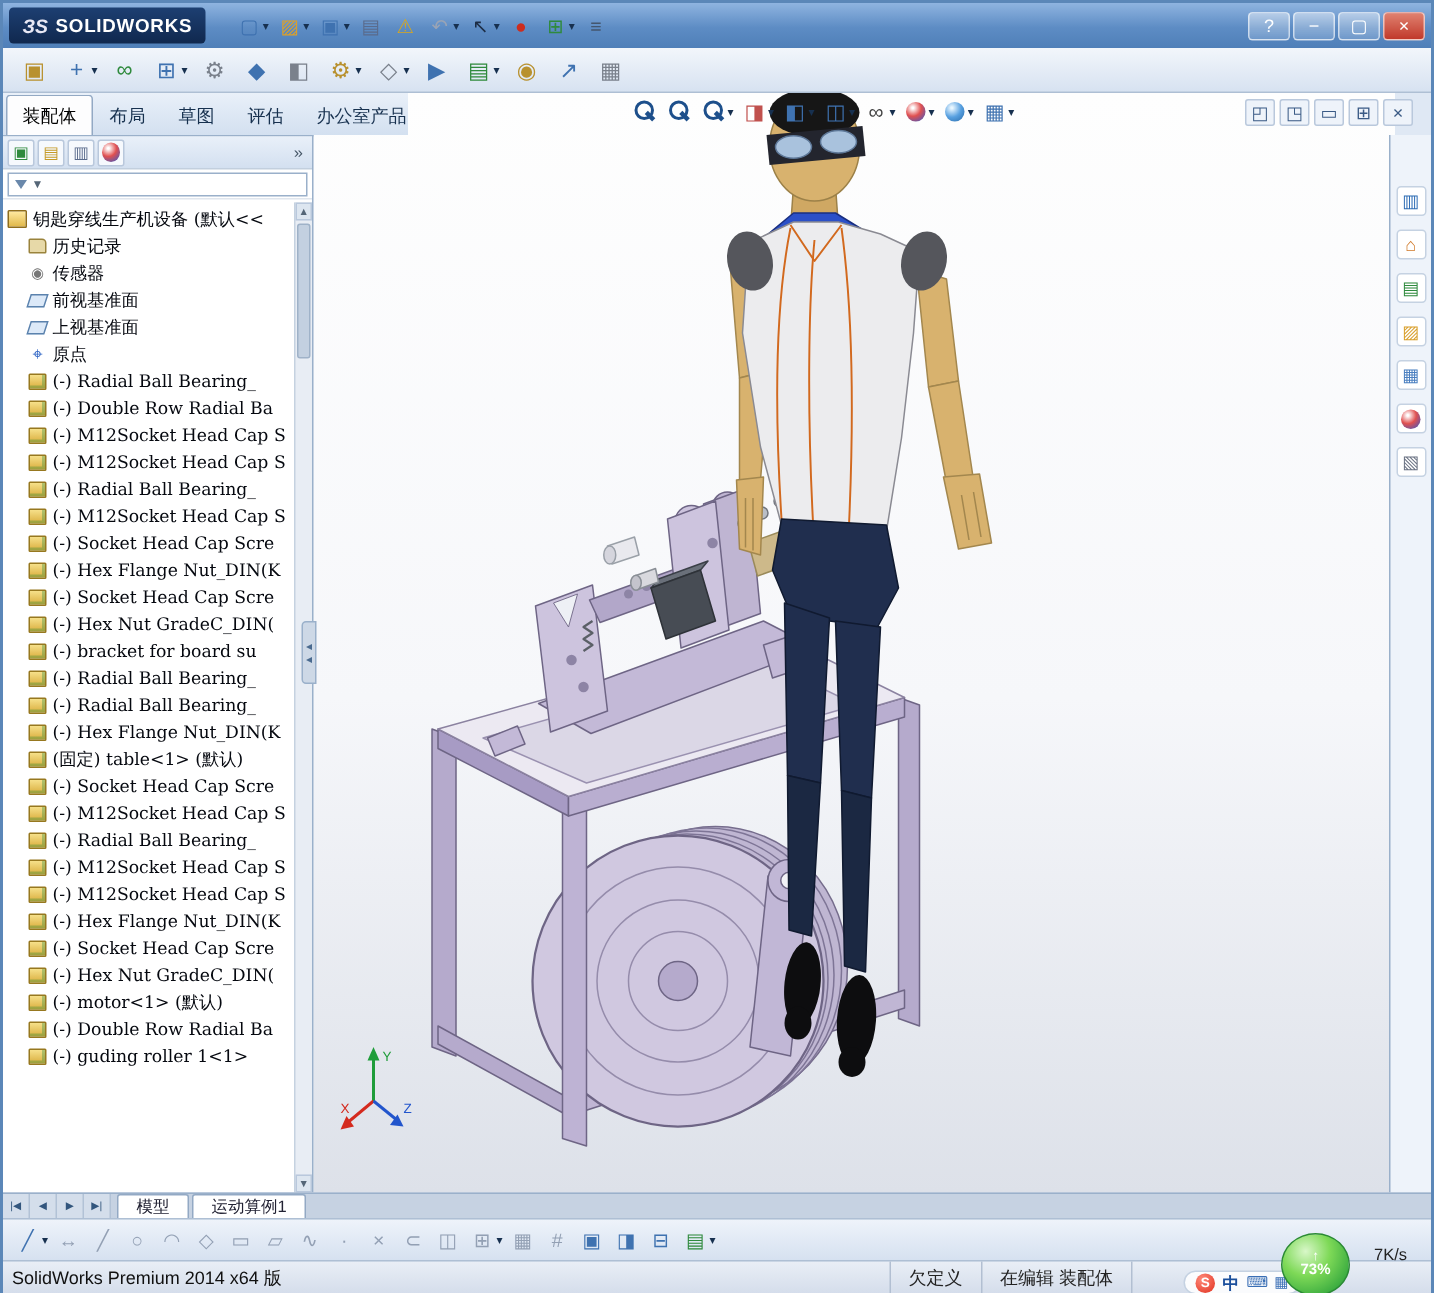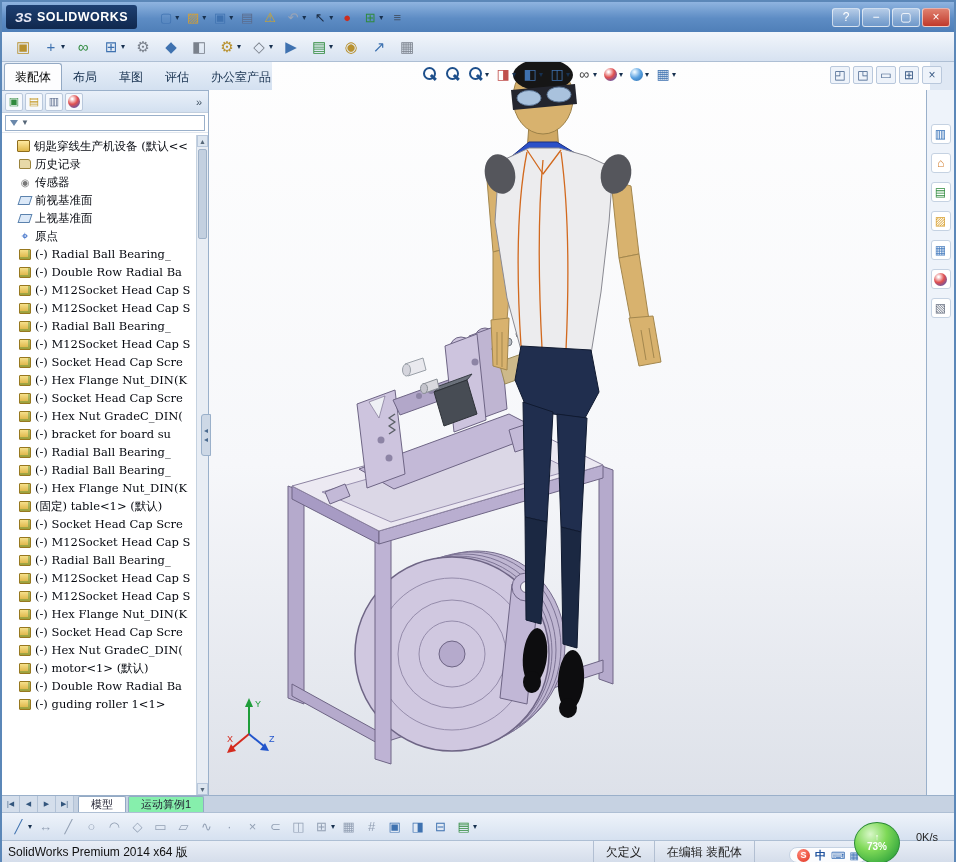--- a/index.html
+++ b/index.html
@@ -52,21 +52,21 @@
 .leftpanel{position:absolute;left:0;top:88px;width:207px;height:705px;background:#fff;border-top:1px solid #9ab0ca;border-right:1px solid #9ab0ca;z-index:5}
 .panel-icons{height:22px;background:linear-gradient(#e9f0f9,#d3e0f0);display:flex;align-items:center;padding:0 3px;gap:2px;border-bottom:1px solid #c2cfde}
 .pico{width:18px;height:18px;border:1px solid #b9c8dc;background:#f6f9fd;border-radius:2px;display:flex;align-items:center;justify-content:center;font-size:11px}
 .panel-more{margin-left:auto;font-size:11px;color:#456;padding-right:3px}
 .filter-bar{height:20px;display:flex;align-items:center;padding:1px 3px;border-bottom:1px solid #e0e6ee}
 .filter-box{flex:1;height:16px;border:1px solid #9ab0ca;background:#fff;display:flex;align-items:center;padding:0 4px;gap:3px}
 .funnel{width:0;height:0;border-left:4px solid transparent;border-right:4px solid transparent;border-top:6px solid #6a88ab}
 .filter-caret{font-size:8px;color:#567}
 .tree{position:absolute;top:44px;left:0;right:12px;bottom:0;overflow:hidden;padding-top:2px}
 .trow{height:18px;display:flex;align-items:center;gap:4px;padding-left:17px;white-space:nowrap;overflow:hidden}
-.trow.root{padding-left:15px}
+.trow.root{padding-left:3px}
 .tlabel{font-family:"DejaVu Serif",serif;font-size:11.5px;color:#05080f}
 .tic{flex:none;display:flex;align-items:center;justify-content:center}
 .ic-root{width:13px;height:12px;background:linear-gradient(#ffe9a0,#e0b84a);border:1px solid #8f6d1c;border-radius:1px}
 .ic-hist{width:12px;height:10px;background:#e7d9a8;border:1px solid #9a833c;border-radius:1px 3px 1px 1px}
 .ic-ann{width:12px;height:12px}
 .ic-ann::before{content:"A";color:#c09010;font-weight:bold;font-size:11px}
 .ic-sensor{width:12px;height:12px}
 .ic-sensor::before{content:"◉";color:#777;font-size:10px}
 .ic-plane{width:12px;height:9px;background:#dce9f8;border:1px solid #5b82ad;transform:skewX(-18deg)}
 .ic-origin{width:12px;height:12px}
@@ -81,21 +81,21 @@
 .splitter{position:absolute;left:199px;top:412px;width:10px;height:42px;background:#cdd8e6;border:1px solid #9ab0ca;border-radius:3px 0 0 3px;z-index:7;display:flex;align-items:center;justify-content:center}
 .splitter::before{content:"◂\A◂";white-space:pre;font-size:8px;line-height:9px;color:#4a6a8f}
 
 
 .taskpane{position:absolute;right:0;top:88px;width:28px;height:705px;background:#eef3fa;border-left:1px solid #9ab0ca;display:flex;flex-direction:column;align-items:center;padding-top:34px;gap:9px;z-index:5}
 .tpico{width:20px;height:20px;display:flex;align-items:center;justify-content:center;font-size:14px;background:#fff;border:1px solid #c5d2e2;border-radius:3px}
 
 
 .bottomtabs{position:absolute;left:0;top:793px;width:100%;height:17px;background:#c6d2e2;display:flex;align-items:flex-end;border-top:1px solid #9ab0ca;z-index:10}
 .btn-nav{width:18px;height:16px;font-size:7px;color:#33567d;display:flex;align-items:center;justify-content:center;background:#d4deeb;border-right:1px solid #b2c2d6}
-.btab{padding:1px 12px;font-size:11px;height:16px;display:flex;align-items:center;background:#86efac;border:1px solid #93a9c4;border-bottom:none;color:#223;border-radius:2px 2px 0 0}
+.btab{padding:1px 12px;font-size:11px;height:16px;display:flex;align-items:center;background:#ffffff;border:1px solid #93a9c4;border-bottom:none;color:#223;border-radius:2px 2px 0 0}
 .btab.active{background:#fff}
 
 
 .sketchbar{position:absolute;left:0;top:810px;width:100%;height:28px;background:linear-gradient(#eef3fa,#d6e1f0);border-top:1px solid #aebfd4;display:flex;align-items:center;padding:0 6px;gap:2px;z-index:10}
 .skitem{display:flex;align-items:center;padding:1px 1px;border-radius:2px}
 .skitem .g{width:19px;height:19px;display:flex;align-items:center;justify-content:center;font-size:13px}
 
 
 .statusbar{position:absolute;left:0;top:838px;width:100%;height:24px;background:linear-gradient(#e9eef6,#d3dcea);border-top:1px solid #aebfd4;display:flex;align-items:center;font-size:12px;color:#111;padding-left:6px;z-index:10}
 .sb-cells{margin-left:auto;display:flex;height:100%}
@@ -791,21 +791,21 @@
     <span class="sb-cell">欠定义</span>
         <span class="sb-cell">在编辑  装配体</span>
       </span>
     <span class="sb-space"></span>
   </div>
 
   <div class="ball">
     <span class="arr">↑</span>
     <span class="pct">73%</span>
   </div>
-  <div class="speed">0K/s</div>
+  <div class="speed">7K/s</div>
   <div class="ime">
     <span class="ime-logo">S</span>
     <span class="ime-mode">中</span>
     <span style="display:flex;gap:4px">
 
     <span class="ime-ic">⌨</span>
         <span class="ime-ic">▦</span>
       </span>
   </div>
 

